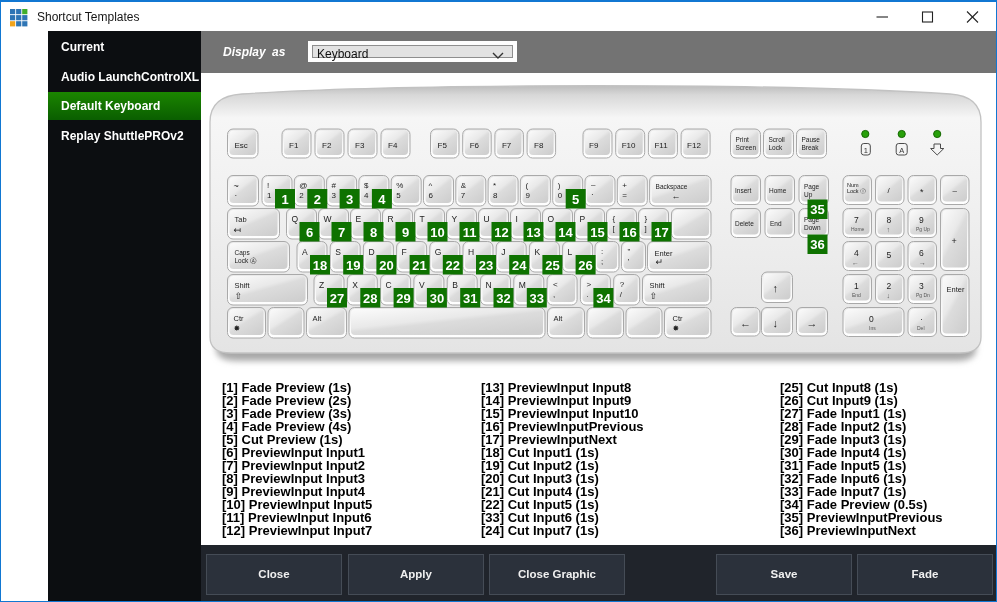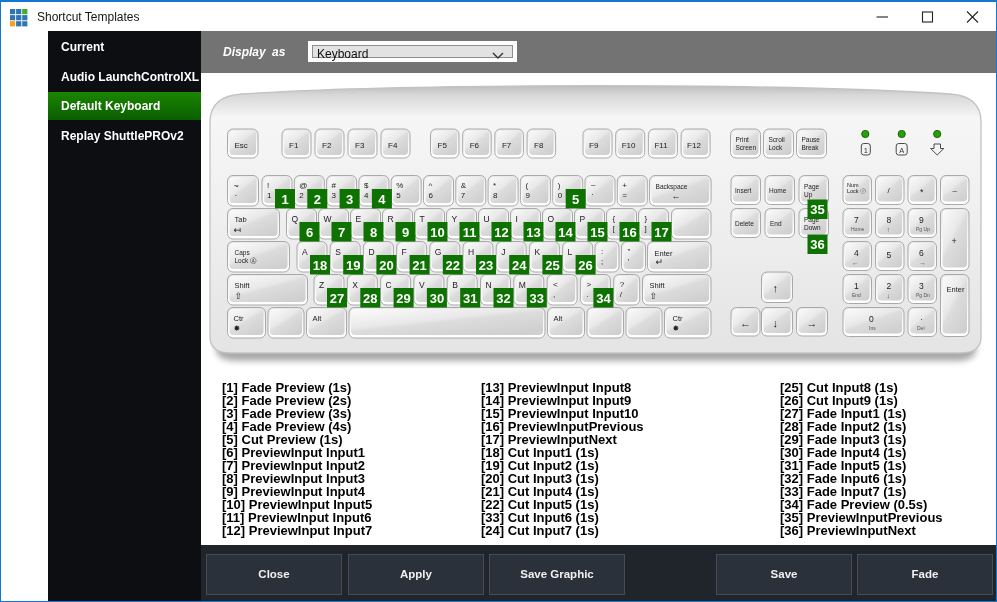--- a/index.html
+++ b/index.html
@@ -767,15 +767,15 @@
 [30] Fade Input4 (1s)
 [31] Fade Input5 (1s)
 [32] Fade Input6 (1s)
 [33] Fade Input7 (1s)
 [34] Fade Preview (0.5s)
 [35] PreviewInputPrevious
 [36] PreviewInputNext</div>
 <div class="bottombar"></div>
 <div class="btn" style="left:206px">Close</div>
 <div class="btn" style="left:348px">Apply</div>
-<div class="btn" style="left:489px">Save Graphic</div>
+<div class="btn" style="left:489px">Close Graphic</div>
 <div class="btn" style="left:716px">Save</div>
 <div class="btn" style="left:857px">Fade</div>
 
 </body></html>

